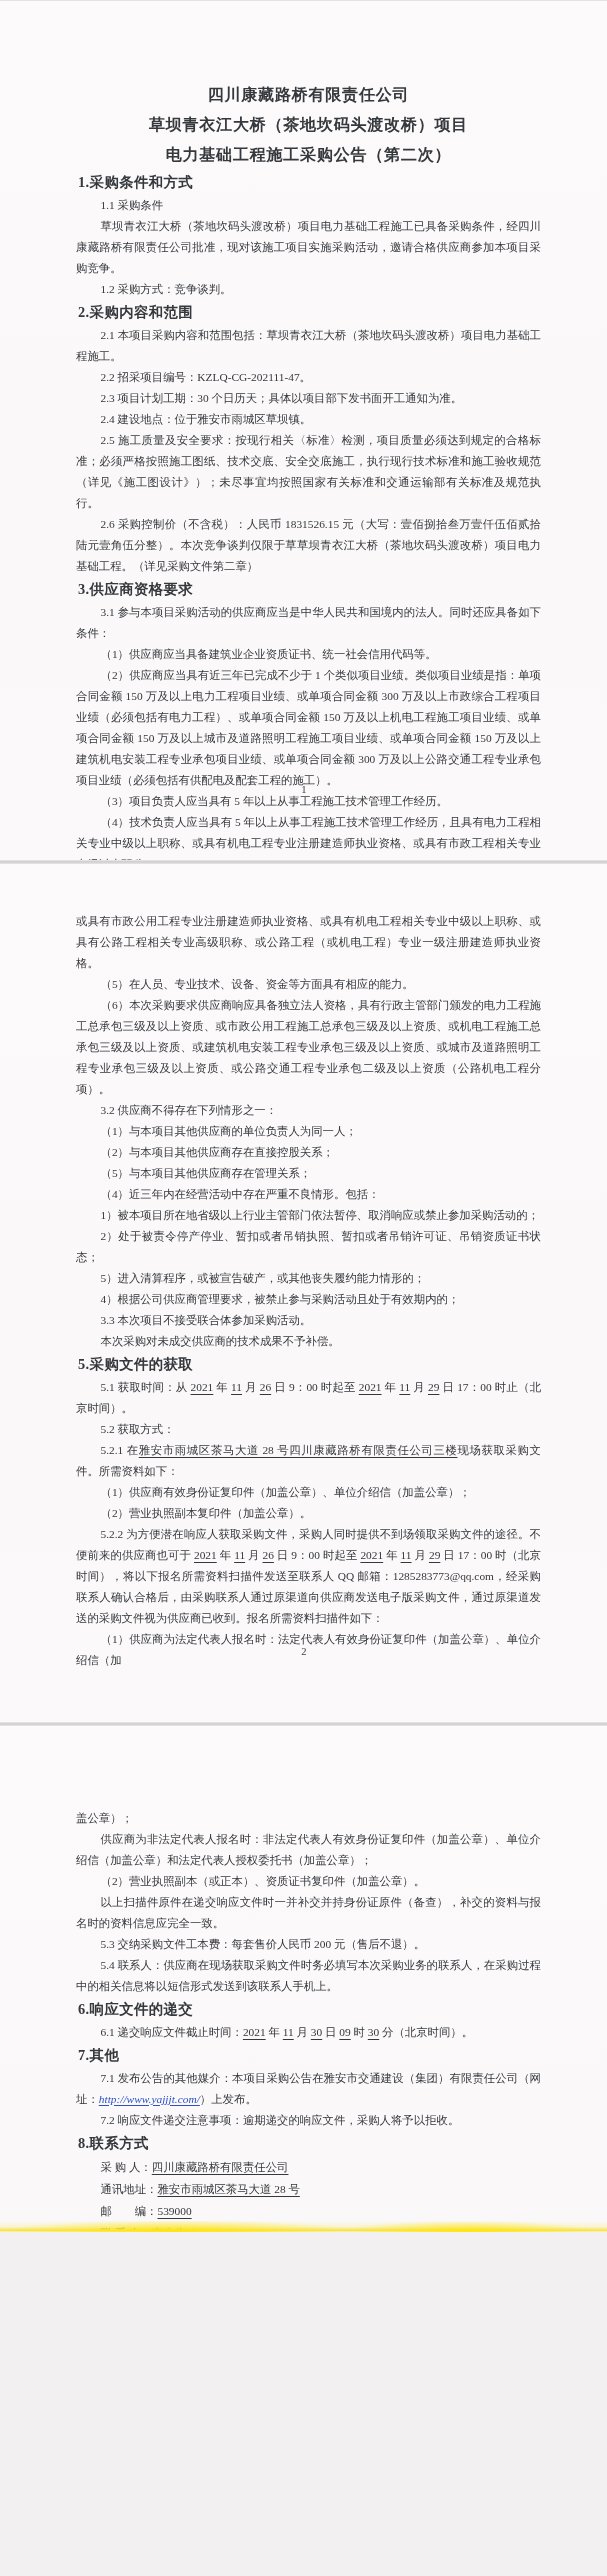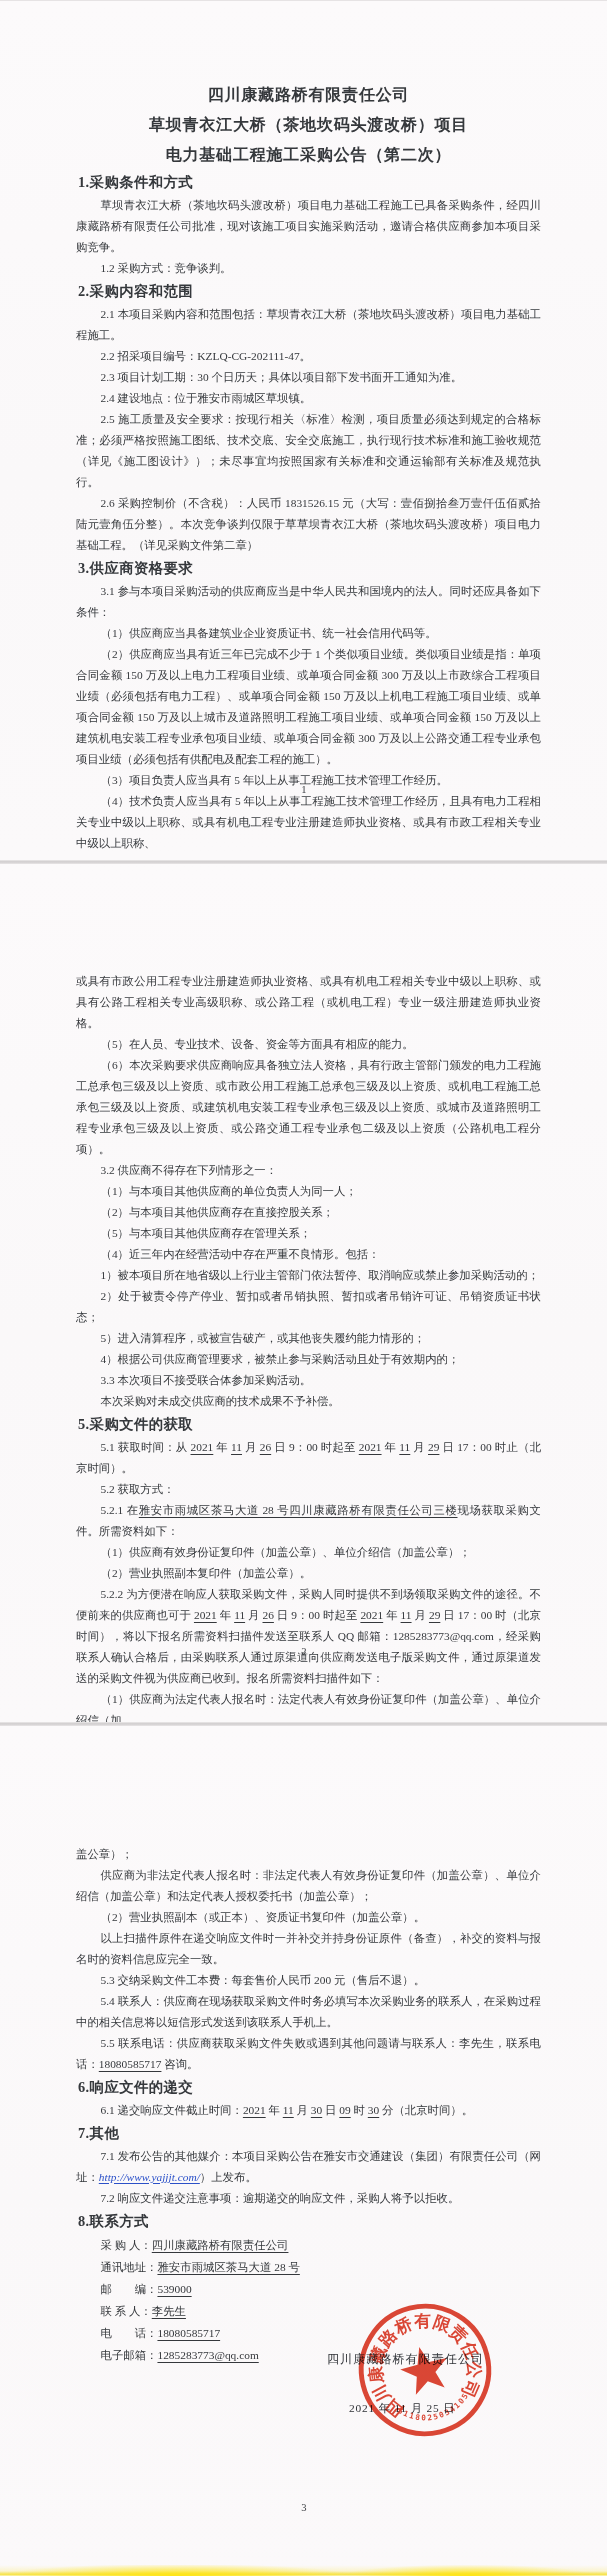--- a/index.html
+++ b/index.html
@@ -2,36 +2,36 @@
 <html style="font-size:12px"><head>
 <meta charset="utf-8">
 <style>
   html,body{margin:0;padding:0;}
   body{
     width:608px;height:2576px;position:relative;
     background:#f3f0f1;
     font-family:"Liberation Serif","DejaVu Serif",serif;
     color:#35383c;
   }
-  .doc{position:relative;width:608px;height:2576px;overflow:hidden;}
+  .doc{position:relative;width:608px;height:2232px;overflow:hidden;}
   .page{
     position:relative;width:608px;overflow:hidden;
     background:linear-gradient(180deg,#fcfafb 0%,#faf8f9 55%,#fbf9fa 100%);
   }
   .page-1{height:859px;border-top:1.5px solid #e6e3e4;}
   .page-2{height:858px;}
   .page-3{height:852px;}
   .sep{
     height:3.8px;width:608px;
     background:linear-gradient(180deg,#eceaea 0%,#cfcccd 45%,#e9e6e7 100%);
   }
   .content{padding:0 67px 0 76px;}
   .page-1 .content{padding-top:79px;}
-  .page-2 .content{padding-top:107px;}
-  .page-3 .content{padding-top:118px;}
+  .page-2 .content{padding-top:47px;}
+  .page-3 .content{padding-top:82px;}
 
   .blk{font-size:11.4px;line-height:21px;text-align:justify;}
   .blk-title{
     font-size:16px;line-height:30px;font-weight:bold;text-align:center;
     letter-spacing:0.8px;text-indent:0;
   }
   .blk-h{
     font-size:14.4px;line-height:25px;font-weight:bold;text-align:left;
     letter-spacing:0.4px;margin-left:2px;
   }
@@ -83,20 +83,21 @@
 <body>
 
 <div class="doc">
 
   <section class="page page-1">
     <div class="content">
         <div class="blk blk-title"><span>四川康藏路桥有限责任公司</span></div>
         <div class="blk blk-title"><span>草坝青衣江大桥（茶地坎码头渡改桥）项目</span></div>
         <div class="blk blk-title"><span>电力基础工程施工采购公告（第二次）</span></div>
         <div class="blk blk-h"><span>1.采购条件和方式</span></div>
+        <div class="blk blk-p"><span>1.1 采购条件</span></div>
         <div class="blk blk-p"><span>草坝青衣江大桥（茶地坎码头渡改桥）项目电力基础工程施工已具备采购条件，经四川康藏路桥有限责任公司批准，现对该施工项目实施采购活动，邀请合格供应商参加本项目采购竞争。</span></div>
         <div class="blk blk-p"><span>1.2 采购方式：竞争谈判。</span></div>
         <div class="blk blk-h"><span>2.采购内容和范围</span></div>
         <div class="blk blk-p"><span>2.1 本项目采购内容和范围包括：草坝青衣江大桥（茶地坎码头渡改桥）项目电力基础工程施工。</span></div>
         <div class="blk blk-p"><span>2.2 招采项目编号：KZLQ-CG-202111-47。</span></div>
         <div class="blk blk-p"><span>2.3 项目计划工期：30 个日历天；具体以项目部下发书面开工通知为准。</span></div>
         <div class="blk blk-p"><span>2.4 建设地点：位于雅安市雨城区草坝镇。</span></div>
         <div class="blk blk-p"><span>2.5 施工质量及安全要求：按现行相关〈标准〉检测，项目质量必须达到规定的合格标准；必须严格按照施工图纸、技术交底、安全交底施工，执行现行技术标准和施工验收规范（详见《施工图设计》）；未尽事宜均按照国家有关标准和交通运输部有关标准及规范执行。</span></div>
         <div class="blk blk-p"><span>2.6 采购控制价（不含税）：人民币 1831526.15 元（大写：壹佰捌拾叁万壹仟伍佰贰拾陆元壹角伍分整）。本次竞争谈判仅限于草草坝青衣江大桥（茶地坎码头渡改桥）项目电力基础工程。（详见采购文件第二章）</span></div>
         <div class="blk blk-h"><span>3.供应商资格要求</span></div>
@@ -142,21 +143,20 @@
   <div class="sep"></div>
 
   <section class="page page-3">
     <div class="content">
         <div class="blk blk-p0"><span>盖公章）；</span></div>
         <div class="blk blk-p"><span>供应商为非法定代表人报名时：非法定代表人有效身份证复印件（加盖公章）、单位介绍信（加盖公章）和法定代表人授权委托书（加盖公章）；</span></div>
         <div class="blk blk-p"><span>（2）营业执照副本（或正本）、资质证书复印件（加盖公章）。</span></div>
         <div class="blk blk-p"><span>以上扫描件原件在递交响应文件时一并补交并持身份证原件（备查），补交的资料与报名时的资料信息应完全一致。</span></div>
         <div class="blk blk-p"><span>5.3 交纳采购文件工本费：每套售价人民币 200 元（售后不退）。</span></div>
         <div class="blk blk-p"><span>5.4 联系人：供应商在现场获取采购文件时务必填写本次采购业务的联系人，在采购过程中的相关信息将以短信形式发送到该联系人手机上。</span></div>
-        <div class="blk blk-p"><span>5.5 联系电话：供应商获取采购文件失败或遇到其他问题请与联系人：李先生，联系电话：</span><span class="u">18080585717</span><span> 咨询。</span></div>
         <div class="blk blk-h"><span>6.响应文件的递交</span></div>
         <div class="blk blk-p"><span>6.1 递交响应文件截止时间：</span><span class="u">2021</span><span> 年 </span><span class="u">11</span><span> 月 </span><span class="u">30</span><span> 日 </span><span class="u">09</span><span> 时 </span><span class="u">30</span><span> 分（北京时间）。</span></div>
         <div class="blk blk-h"><span>7.其他</span></div>
         <div class="blk blk-p"><span>7.1 发布公告的其他媒介：本项目采购公告在雅安市交通建设（集团）有限责任公司（网址：</span><span class="link">http://www.yajjjt.com/</span><span>）上发布。</span></div>
         <div class="blk blk-p"><span>7.2 响应文件递交注意事项：逾期递交的响应文件，采购人将予以拒收。</span></div>
         <div class="blk blk-h"><span>8.联系方式</span></div>
         <div class="blk blk-contact"><span>采 购 人：</span><span class="u">四川康藏路桥有限责任公司</span></div>
         <div class="blk blk-contact"><span>通讯地址：</span><span class="u">雅安市雨城区茶马大道 28 号</span></div>
         <div class="blk blk-contact"><span>邮　　编：</span><span class="u">539000</span></div>
         <div class="blk blk-contact"><span>联 系 人：</span><span class="u">李先生</span></div>

